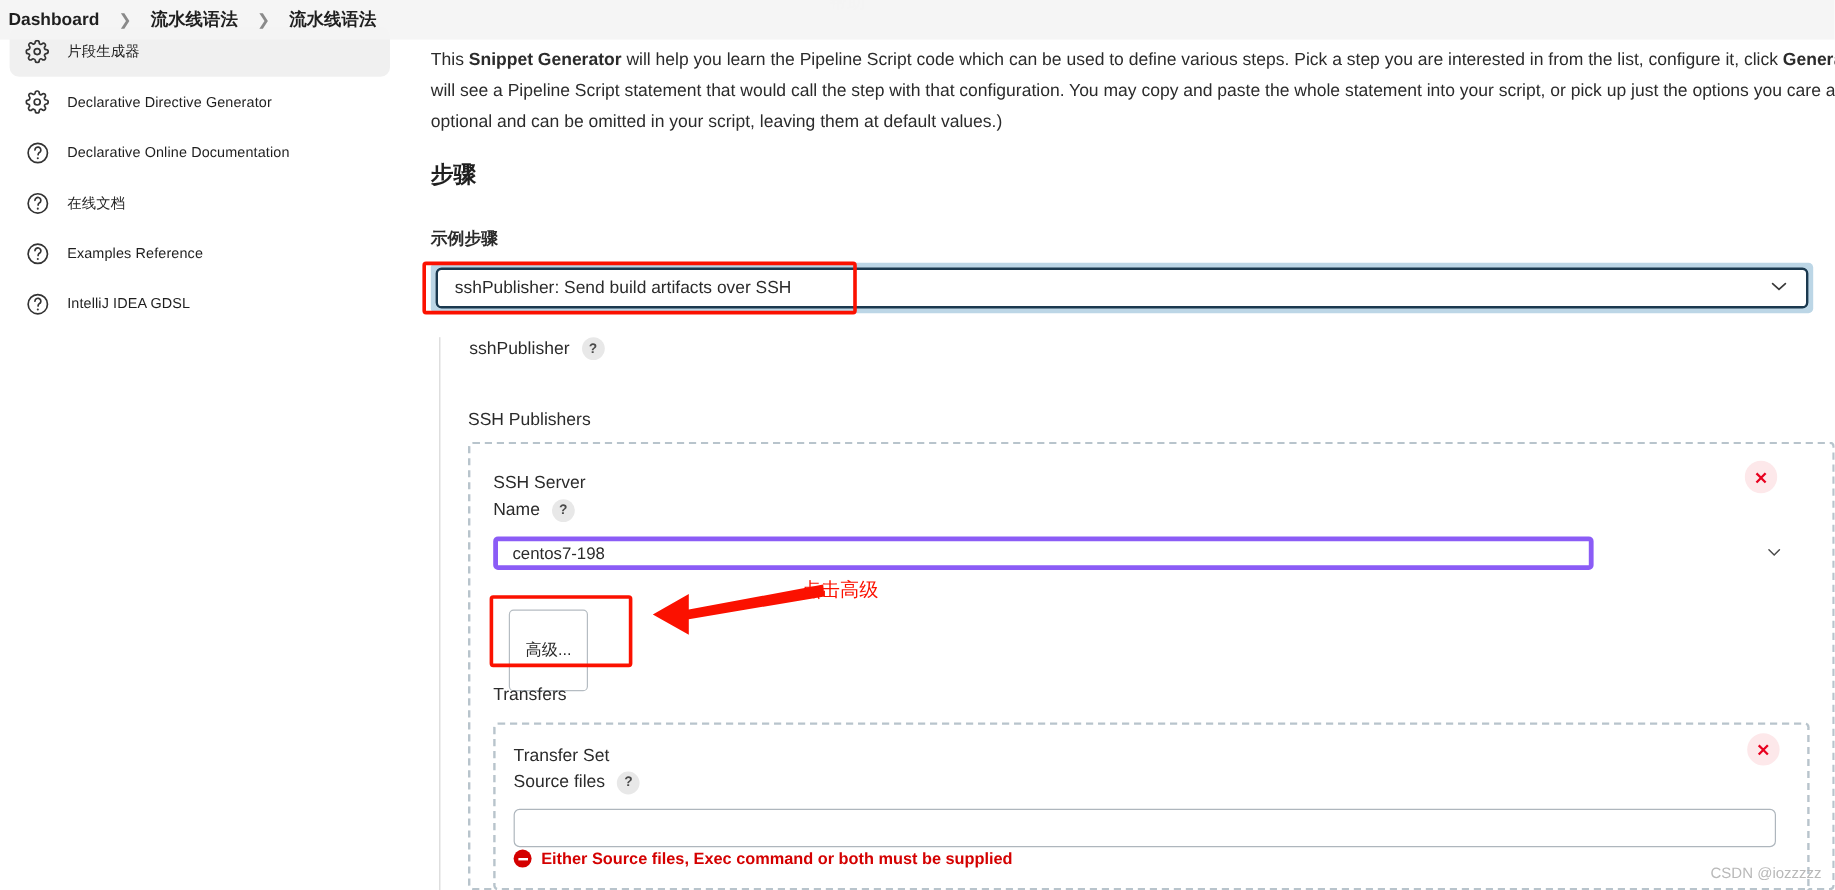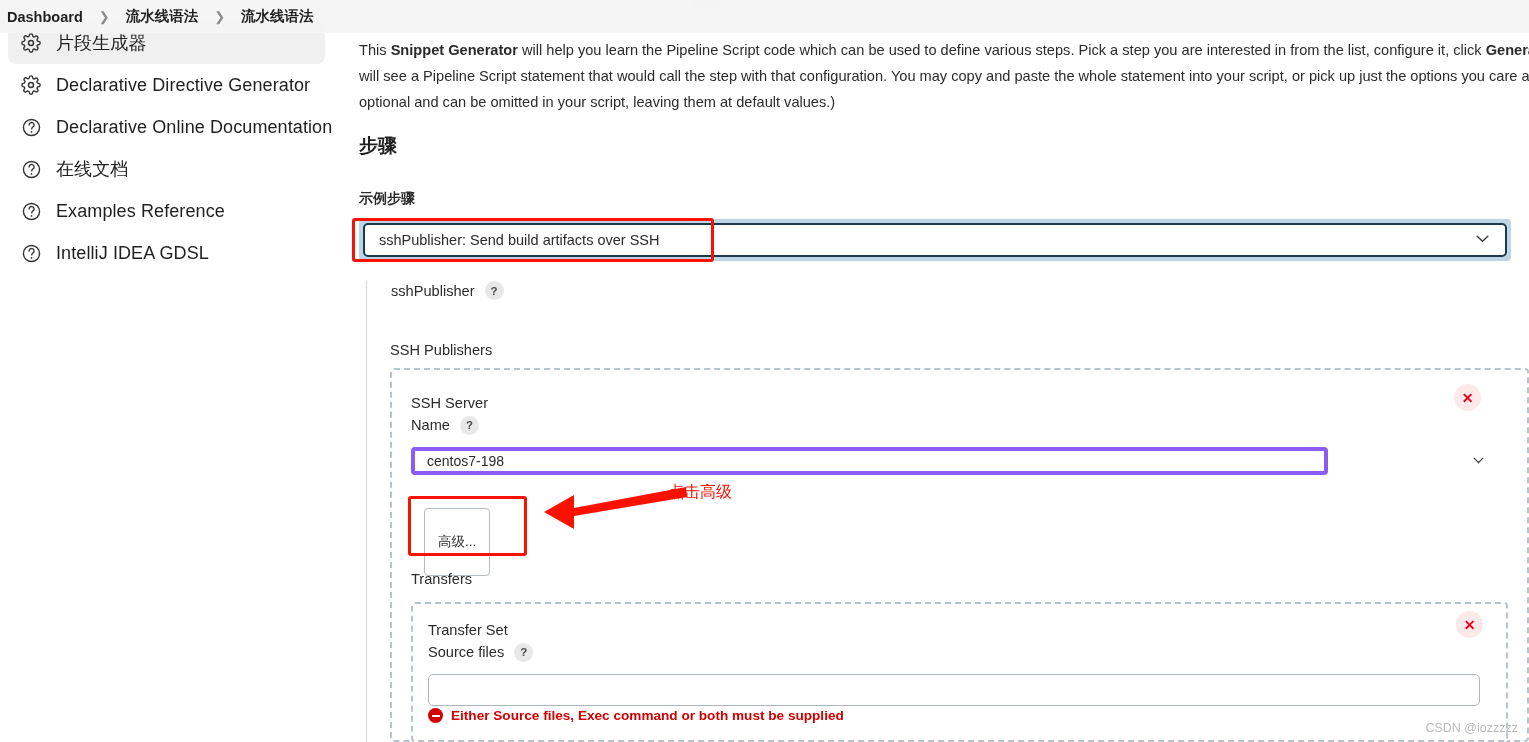--- a/index.html
+++ b/index.html
@@ -22,21 +22,21 @@
     border-radius: 8px; cursor: pointer;
   }
   .side-item.active { background: #f0f0f0; }
   .side-icon {
     width: 22px; height: 22px; flex: 0 0 22px;
     display: flex; align-items: center; justify-content: center;
     margin-right: 14px; color: #333;
   }
   .side-icon svg { display: block; }
   .side-label {
-    font-size: 18px; color: #1f1f1f; letter-spacing: .1px;
+    font-size: 12px; color: #1f1f1f; letter-spacing: .1px;
     white-space: nowrap; line-height: 1;
   }
 
   
   #breadcrumb {
     position: absolute; left: 0; top: 0; width: 1529px; height: 33px;
     background: rgba(244,244,244,0.93);
     display: flex; align-items: center; padding-left: 3px; z-index: 40;
   }
   .crumb {

